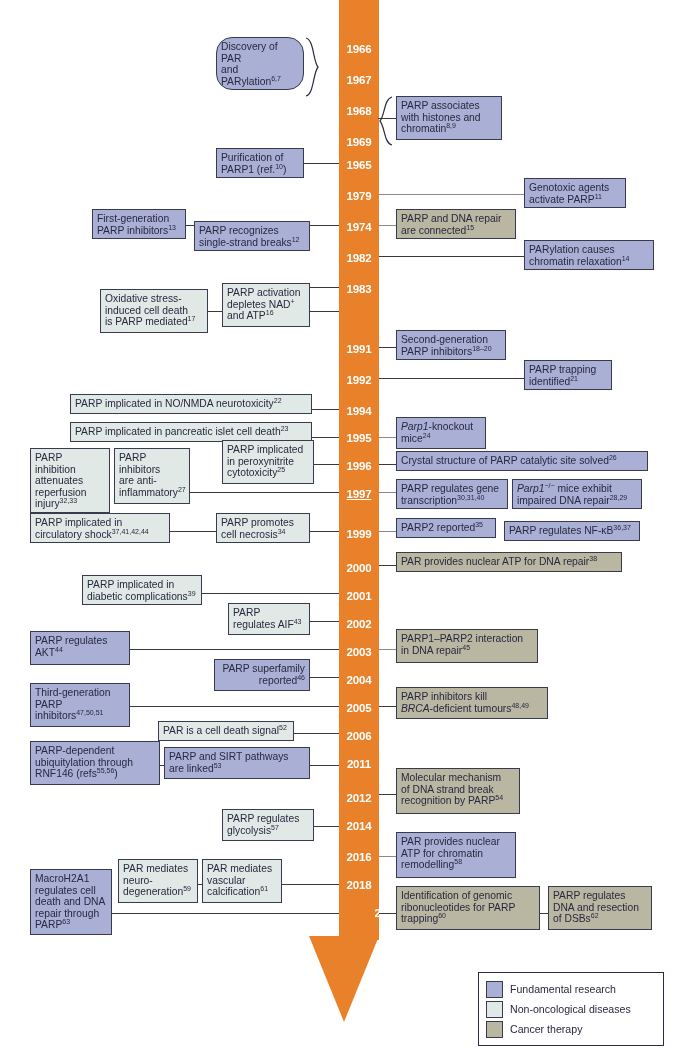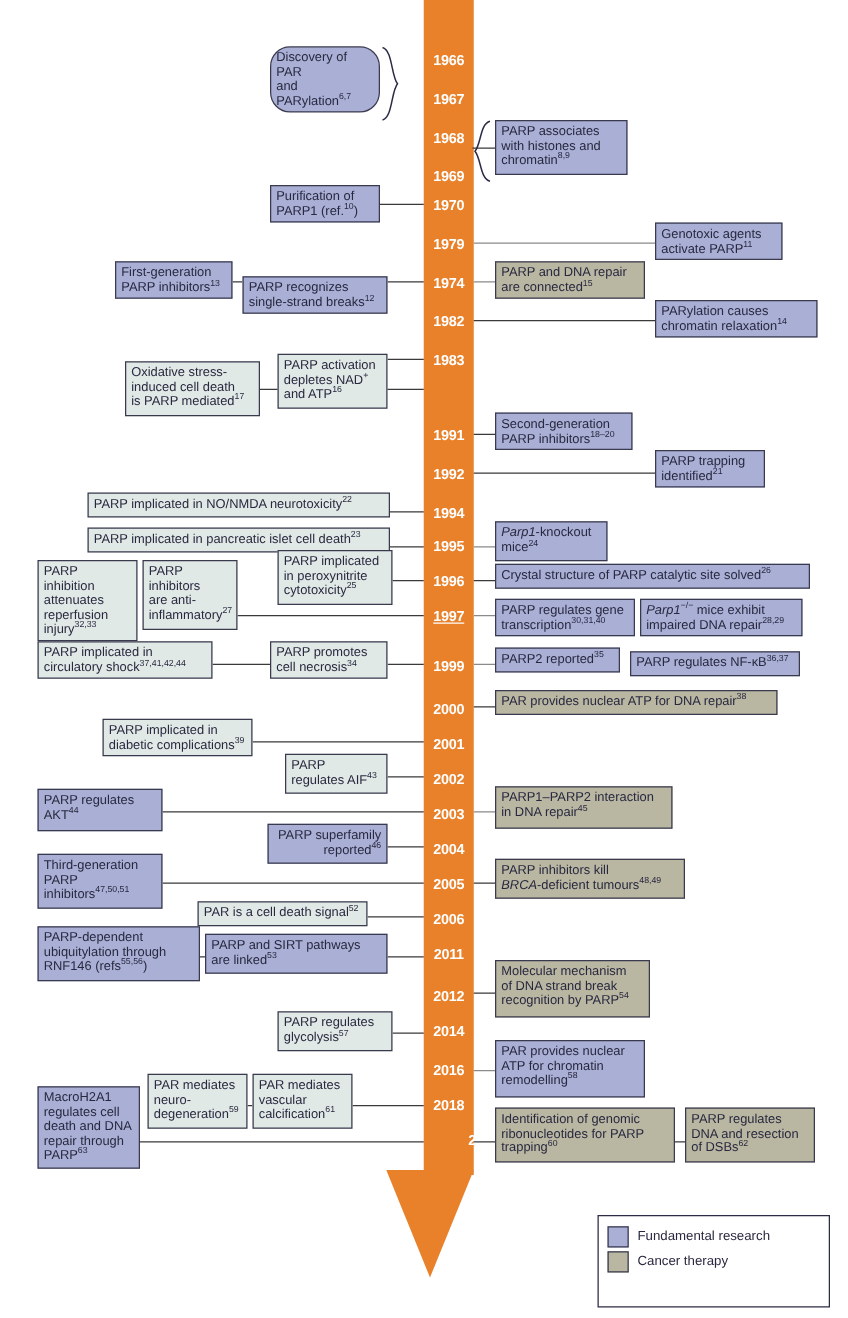--- a/index.html
+++ b/index.html
@@ -54,21 +54,21 @@
 <div id="stage">
 
   <div class="spine"></div>
   <div class="arrowhead"></div>
 
   <div id="years-layer">
       <div class="year" style="top: 42px;">1966</div>
       <div class="year" style="top: 73px;">1967</div>
       <div class="year" style="top: 104px;">1968</div>
       <div class="year" style="top: 135px;">1969</div>
-      <div class="year" style="top: 158px;">1970</div>
+      <div class="year" style="top: 158px;">1965</div>
       <div class="year" style="top: 189px;">1979</div>
       <div class="year" style="top: 220px;">1974</div>
       <div class="year" style="top: 251px;">1982</div>
       <div class="year" style="top: 282px;">1983</div>
       <div class="year" style="top: 305px; padding-left: 33px;">1986</div>
       <div class="year" style="top: 342px;">1991</div>
       <div class="year" style="top: 373px;">1992</div>
       <div class="year" style="top: 404px;">1994</div>
       <div class="year" style="top: 431px;">1995</div>
       <div class="year" style="top: 459px;">1996</div>
@@ -189,19 +189,23 @@
       <div class="box canc" style="left: 548px; top: 886px; width: 104px; min-height: 44px;">PARP regulates<br>DNA and resection<br>of DSBs<sup>62</sup></div>
     </div>
 
   <div class="legend">
     <div id="legend-rows">
         <div class="legrow">
           <div class="swatch" style="background: rgb(169, 175, 213);"></div>
           <div class="legtxt">Fundamental research</div>
         </div>
         <div class="legrow">
+          <div class="swatch" style="background: rgb(225, 233, 230);"></div>
+          <div class="legtxt">Non-oncological diseases</div>
+        </div>
+        <div class="legrow">
           <div class="swatch" style="background: rgb(185, 182, 162);"></div>
           <div class="legtxt">Cancer therapy</div>
         </div>
       </div>
   </div>
 
 </div>
 
 </body></html>

